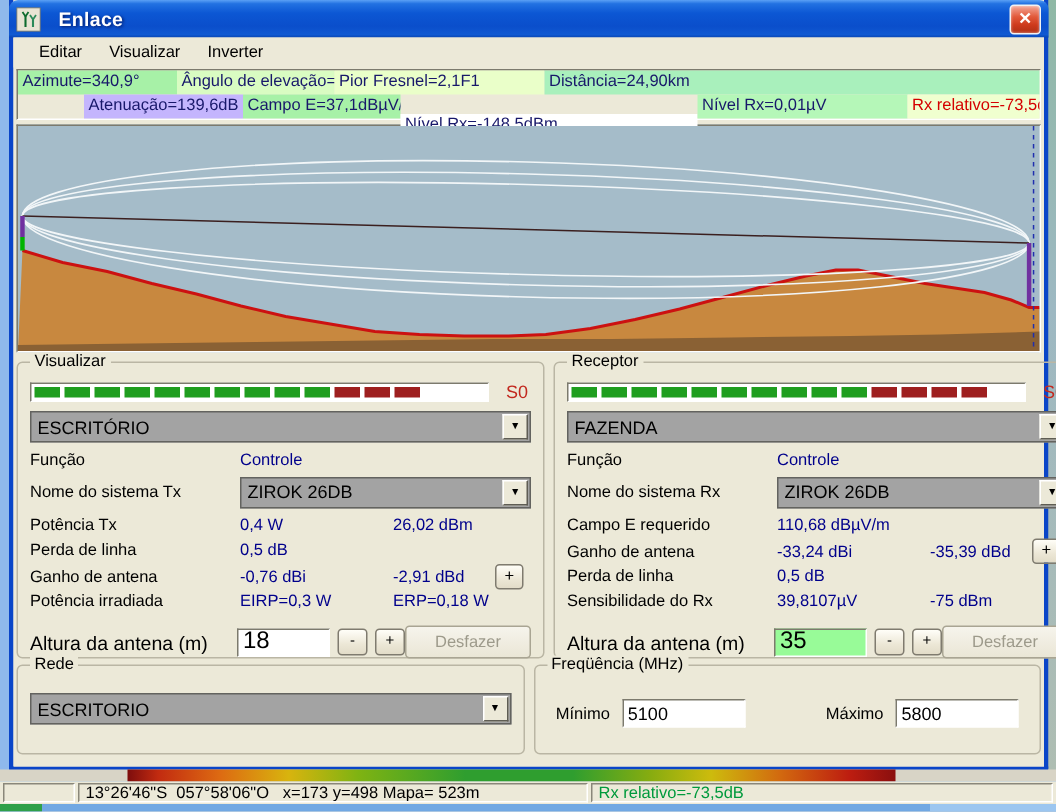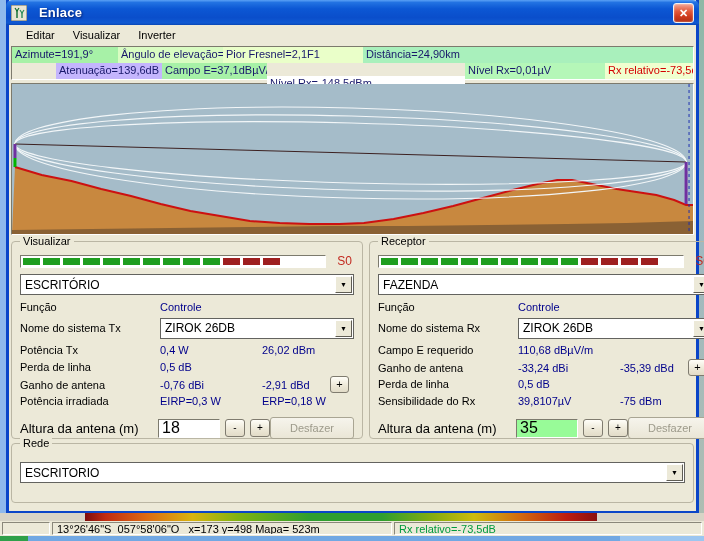--- a/index.html
+++ b/index.html
@@ -55,21 +55,21 @@
   .groupbox { position:relative; flex:1; border:1px solid #bab6a4; border-radius:4px; padding:10px 8px 6px 8px; }
   .gb-title { position:absolute; top:-7px; left:8px; background:#ece9d8; padding:0 3px; font-size:11px; color:#000; }
   .gb-tall { height:198px; }
   .gb-short { height:60px; }
 
   .sigrow { display:flex; align-items:center; height:16px; margin-top:1px; }
   .sigbar { width:306px; height:13px; background:#fff; border:1px solid; border-color:#7c7a6d #ffffff #ffffff #7c7a6d; display:flex; align-items:center; gap:3px; padding:0 2px; overflow:hidden; }
   .dash { width:17px; height:7px; flex:0 0 auto; }
   .siglabel { margin-left:auto; color:#c2281e; font-size:12px; padding-right:2px; }
 
-  .combo { height:21px; margin-top:5px; border:1px solid #63635f; background:#ffffff; display:flex; align-items:center; font-size:12px; padding-left:4px; }
+  .combo { height:21px; margin-top:5px; border:1px solid #63635f; background:#a3a3a3; display:flex; align-items:center; font-size:12px; padding-left:4px; }
   .combo-val { color:#000; white-space:nowrap; }
   .combo-btn { margin-left:auto; width:17px; height:17px; margin-right:1px; background:#ece9d8; border:1px solid; border-color:#fff #5f5d54 #5f5d54 #fff; font-size:7px; line-height:15px; text-align:center; color:#000; }
 
   .frow { display:grid; grid-template-columns:140px 102px 1fr 24px; align-items:center; height:16px; font-size:11px; margin-top:1px; }
   .frow .lbl { color:#000; white-space:nowrap; }
   .frow .val { color:#00008b; white-space:nowrap; }
   .frow-combo { display:grid; grid-template-columns:140px 1fr; align-items:center; height:22px; margin-top:2px; }
   .frow-combo .combo { margin-top:0; width:100%; }
   .sqbtn { width:19px; height:17px; border:1px solid #7f7b6f; border-radius:3px; background:linear-gradient(180deg,#fffef8,#ece7d6 60%,#e2dcc8); font-size:11px; line-height:15px; text-align:center; }
 
@@ -118,21 +118,21 @@
   </div>
 
   <div class="menubar">
     <span class="menu-item">Editar</span>
     <span class="menu-item">Visualizar</span>
     <span class="menu-item">Inverter</span>
   </div>
 
   <div class="info-table">
     <div class="info-row">
-      <span class="info-cell ic1" style="background: rgb(167, 241, 167);">Azimute=191,9°</span>
+      <span class="info-cell ic1" style="background: rgb(167, 241, 167);">Azimute=340,9°</span>
       <span class="info-cell ic2" style="background: rgb(217, 252, 194);">Ângulo de elevação=-0,086°</span>
       <span class="info-cell ic4" style="background: rgb(234, 255, 201);">Pior Fresnel=2,1F1</span>
       <span class="info-cell ic5" style="background: rgb(169, 240, 188);">Distância=24,90km</span>
     </div>
     <div class="info-row">
       <span class="info-cell ic1" style="background: #c4b5fd; margin-left: 44px;">Atenuação=139,6dB</span>
       <span class="info-cell ic2" style="background: rgb(167, 241, 167);">Campo E=37,1dBµV/m</span>
       <span class="info-cell ic3" style="background: #ffffff; margin-top: 13px;">Nível Rx=-148,5dBm</span>
       <span class="info-cell ic4" style="background: rgb(181, 247, 184);">Nível Rx=0,01µV</span>
       <span class="info-cell ic5 red" style="background: rgb(240, 255, 207);">Rx relativo=-73,5dB</span>
@@ -300,20 +300,30 @@
   </div>
 
   <div class="panels-row2">
     <div class="groupbox gb-short">
       <span class="gb-title">Rede</span>
       <div class="combo" style="margin-top:8px">
         <span class="combo-val">ESCRITORIO</span>
         <span class="combo-btn">▼</span>
       </div>
     </div>
+    <div class="groupbox gb-short">
+      <span class="gb-title">Freqüência (MHz)</span>
+      <div class="freq-row">
+        <span class="freq-lbl">Mínimo</span>
+        <input class="freq-input" value="5100" style="">
+        <span class="freq-spacer"></span>
+        <span class="freq-lbl">Máximo</span>
+        <input class="freq-input" value="5800" style="">
+      </div>
+    </div>
   </div>
 
 </div>
 
 <div class="grad-row">
   <div class="grad"></div>
 </div>
 
 <div class="statusbar">
   <div class="status-seg seg1"></div>

